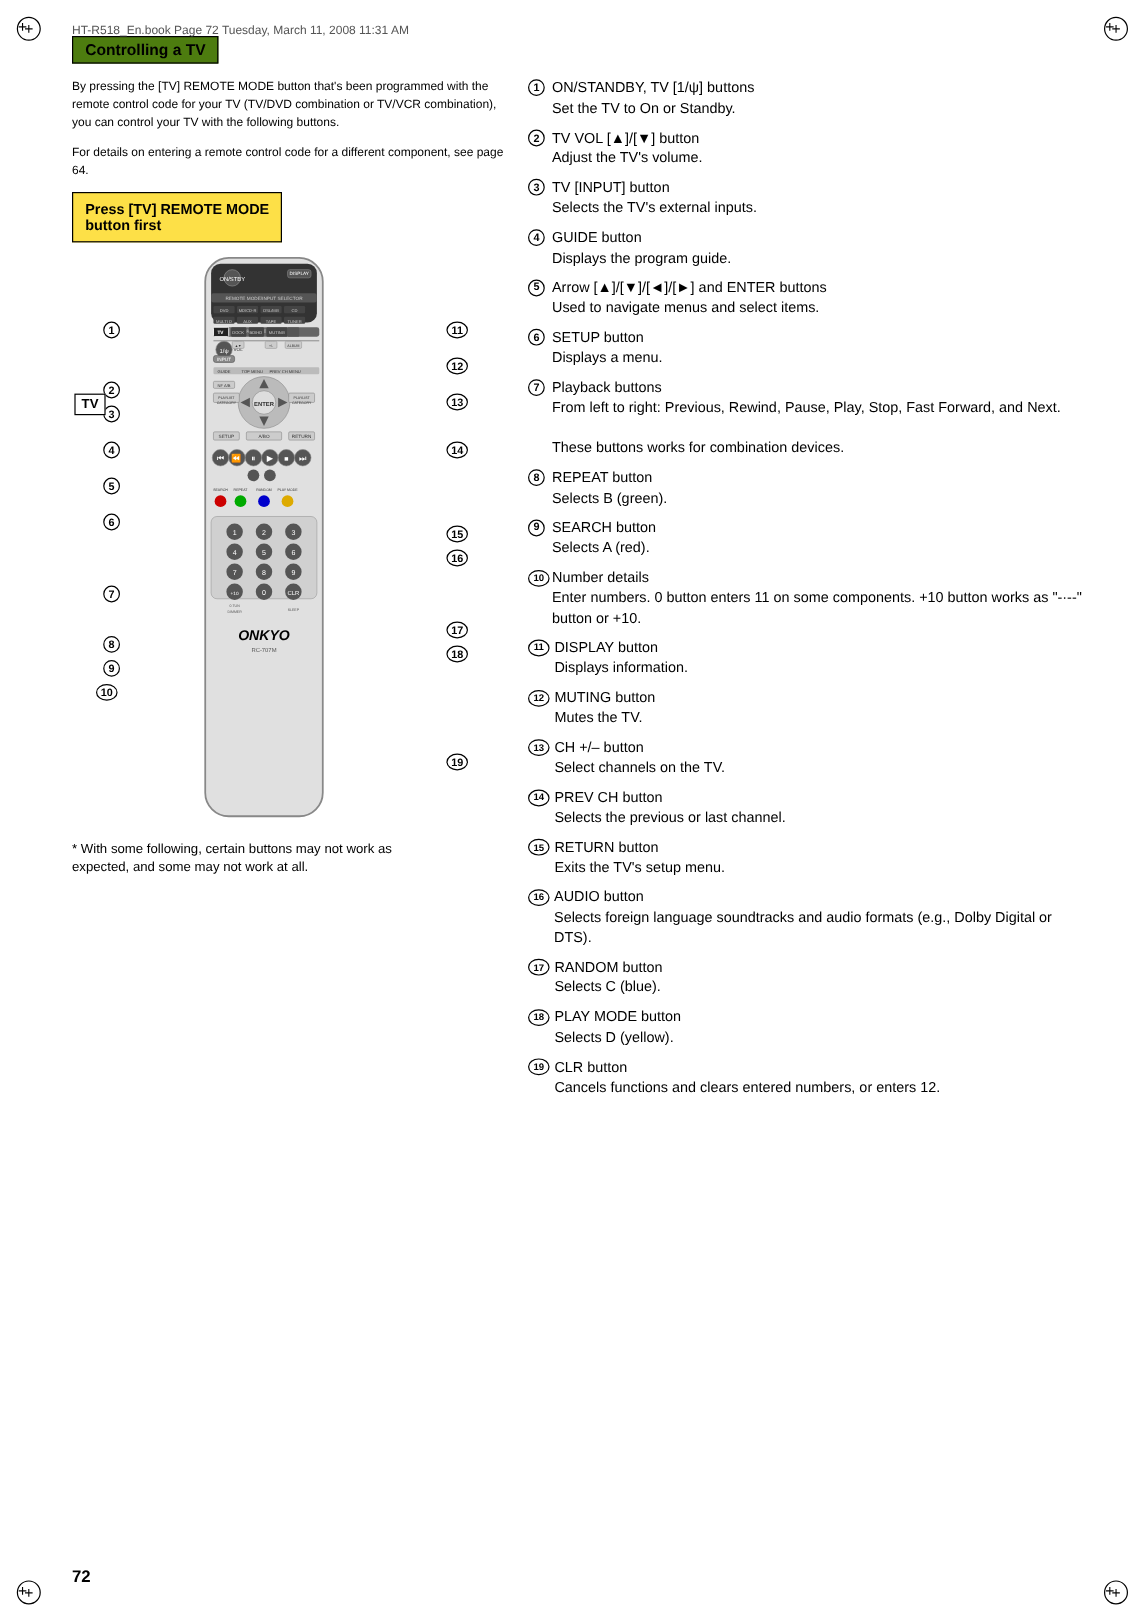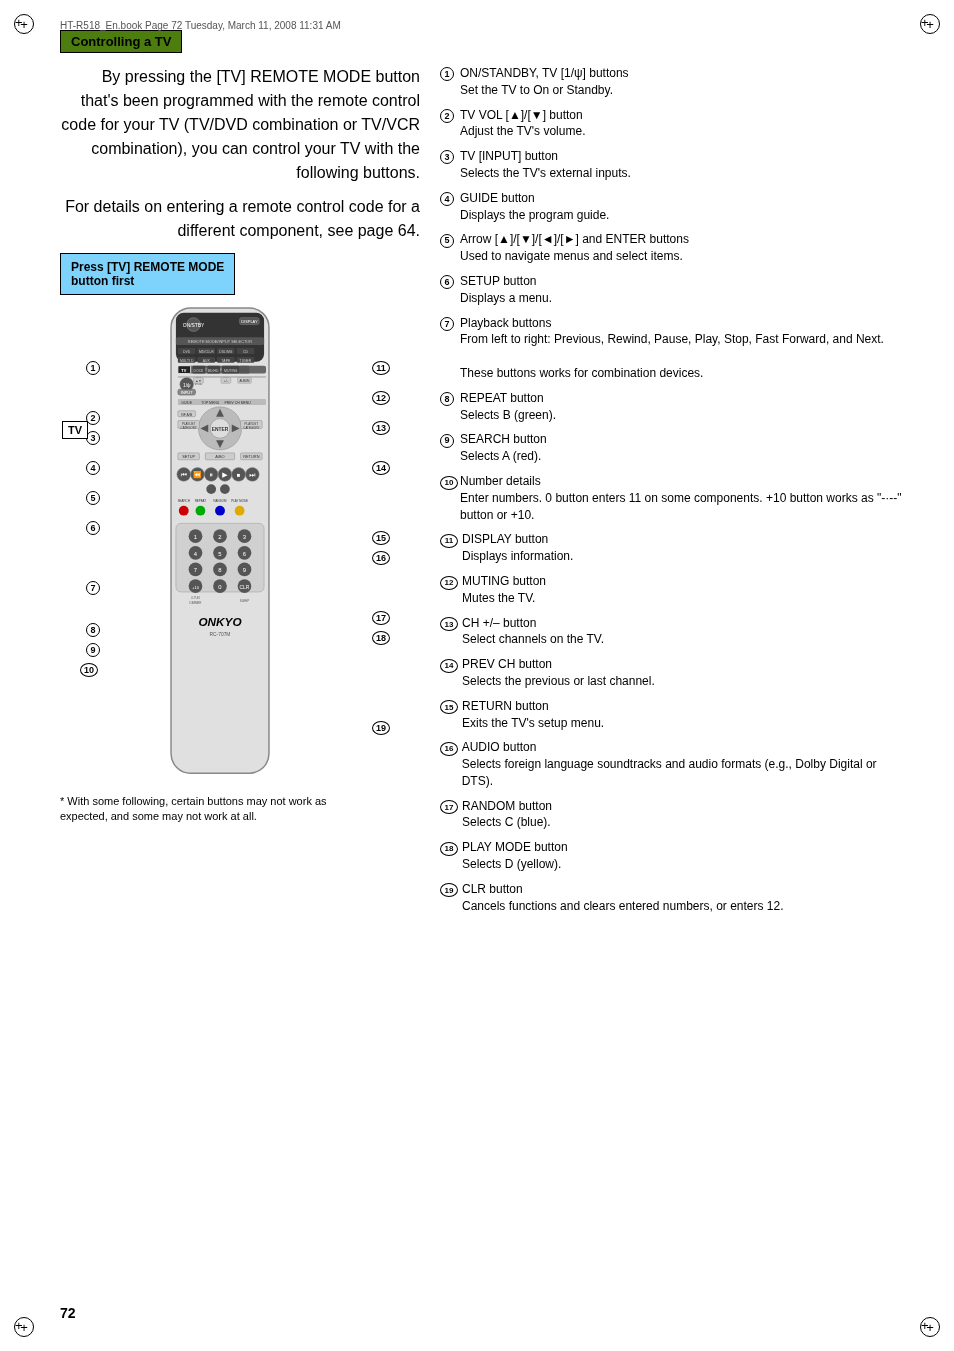--- a/index.html
+++ b/index.html
@@ -61,25 +61,24 @@
       background: #4d7c0f;
       padding: 3px 10px;
       display: inline-block;
       font-weight: bold;
       font-size: 13px;
       margin-bottom: 12px;
     }
 
     
     .intro-text {
-      font-size: 16px;
+      font-size: 10px;
       line-height: 1.5;
       margin-bottom: 10px;
       max-width: 380px;
-      text-align: right;
     }
 
     
     .content-layout {
       display: flex;
       gap: 20px;
       align-items: flex-start;
     }
 
     .left-column {
@@ -92,21 +91,21 @@
     }
 
     
     .remote-callout {
       border: 1px solid #000;
       padding: 6px 10px;
       font-size: 12px;
       font-weight: bold;
       display: inline-block;
       margin-bottom: 8px;
-      background: #7dd3fc;
+      background: #fde047;
     }
 
     
     .remote-container {
       position: relative;
       width: 340px;
     }
 
     
     .remote-svg {

